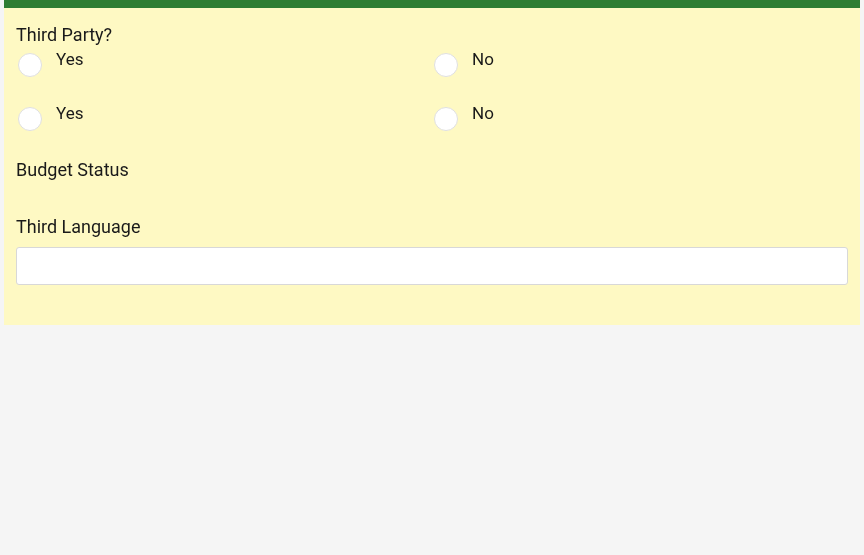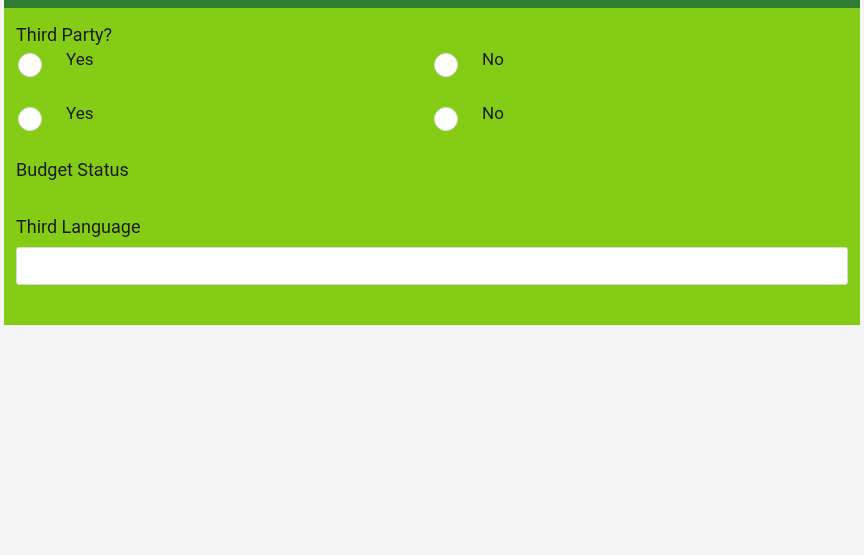--- a/index.html
+++ b/index.html
@@ -9,21 +9,21 @@
     }
     body {
       font-family: -apple-system, BlinkMacSystemFont, "Segoe UI", Roboto, Helvetica, Arial, sans-serif;
       background: #f5f5f5;
       width: 864px;
       height: 555px;
       overflow: hidden;
     }
     .container {
       margin: 0 4px;
-      background: #84cc16;
+      background: #fef9c3;
     }
     .top-bar {
       height: 8px;
       background: #2e7d32;
       width: 100%;
     }
     .content {
       padding: 16px 12px 12px 12px;
     }
     .form-group {
@@ -54,21 +54,21 @@
       background: #ffffff;
       border: 1px solid #e0e0e0;
       margin-top: 2px;
       margin-left: 2px;
       cursor: pointer;
       flex-shrink: 0;
     }
     .radio-label {
       font-size: 17px;
       color: #1a1a1a;
-      margin-left: 24px;
+      margin-left: 14px;
       margin-top: -2px;
     }
     .text-input {
       width: 100%;
       height: 38px;
       border: 1px solid #d8d8d8;
       border-radius: 3px;
       background: #ffffff;
       font-size: 16px;
       padding: 6px 10px;

